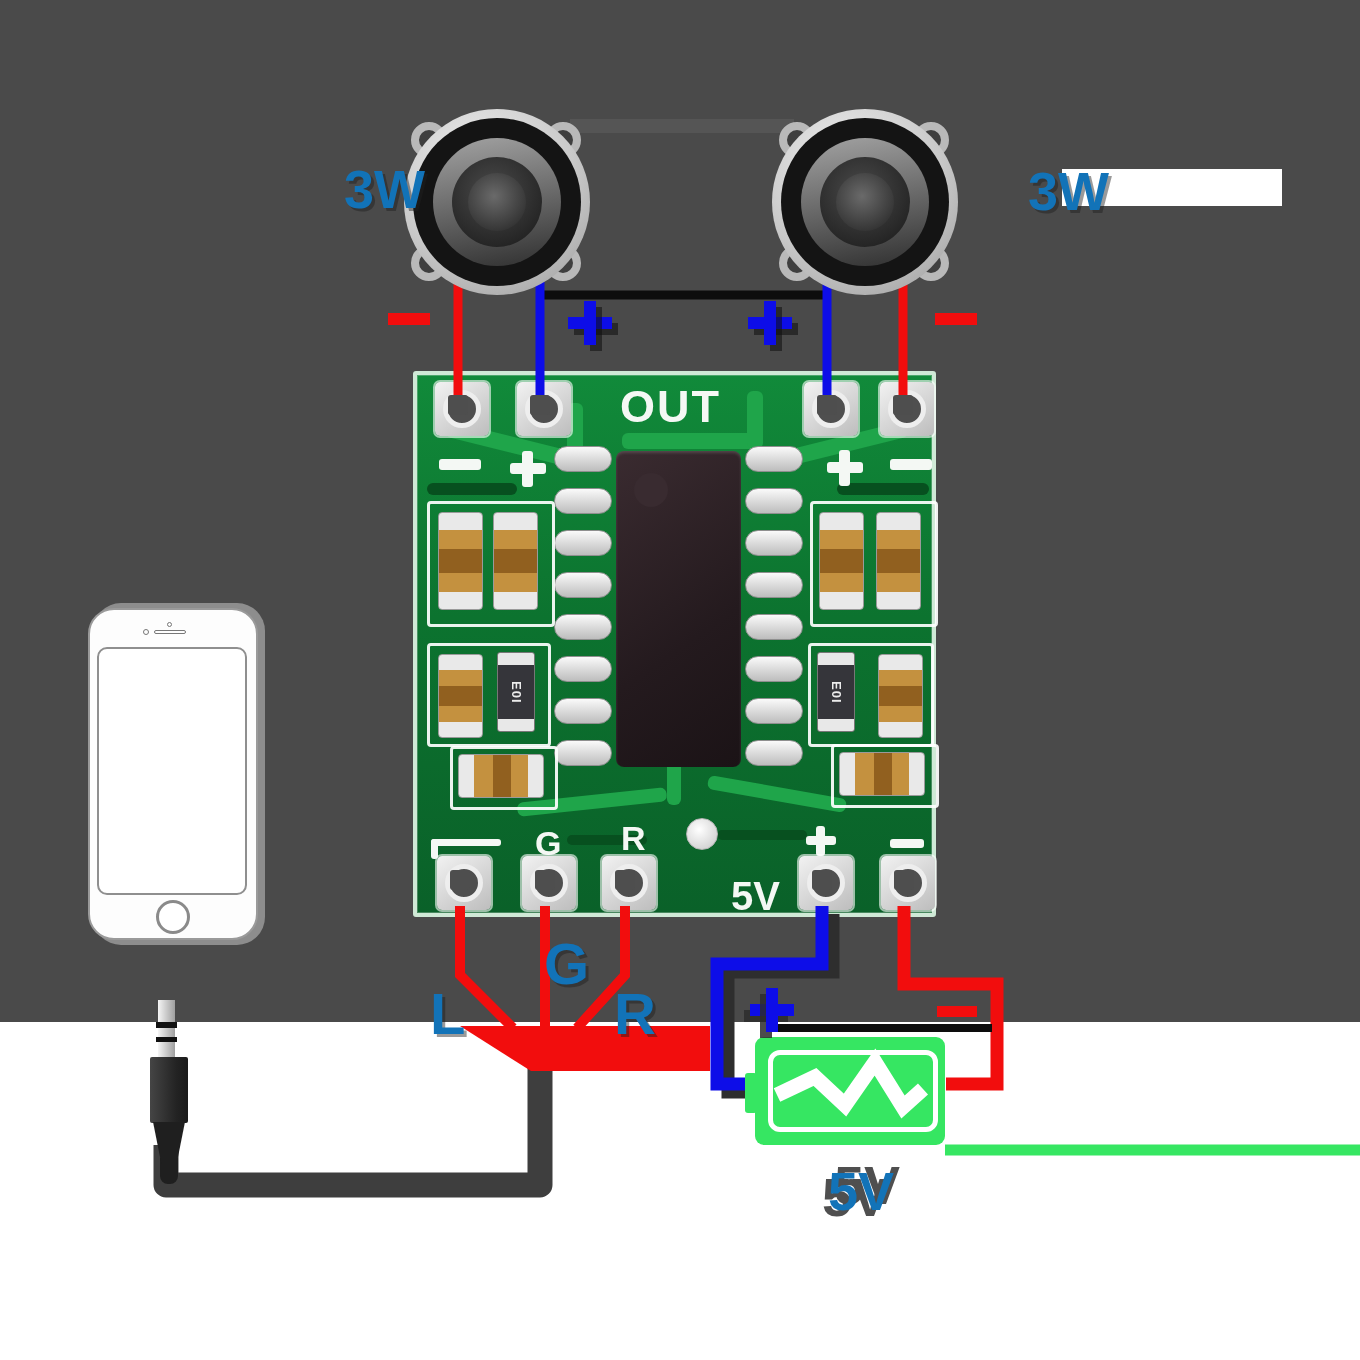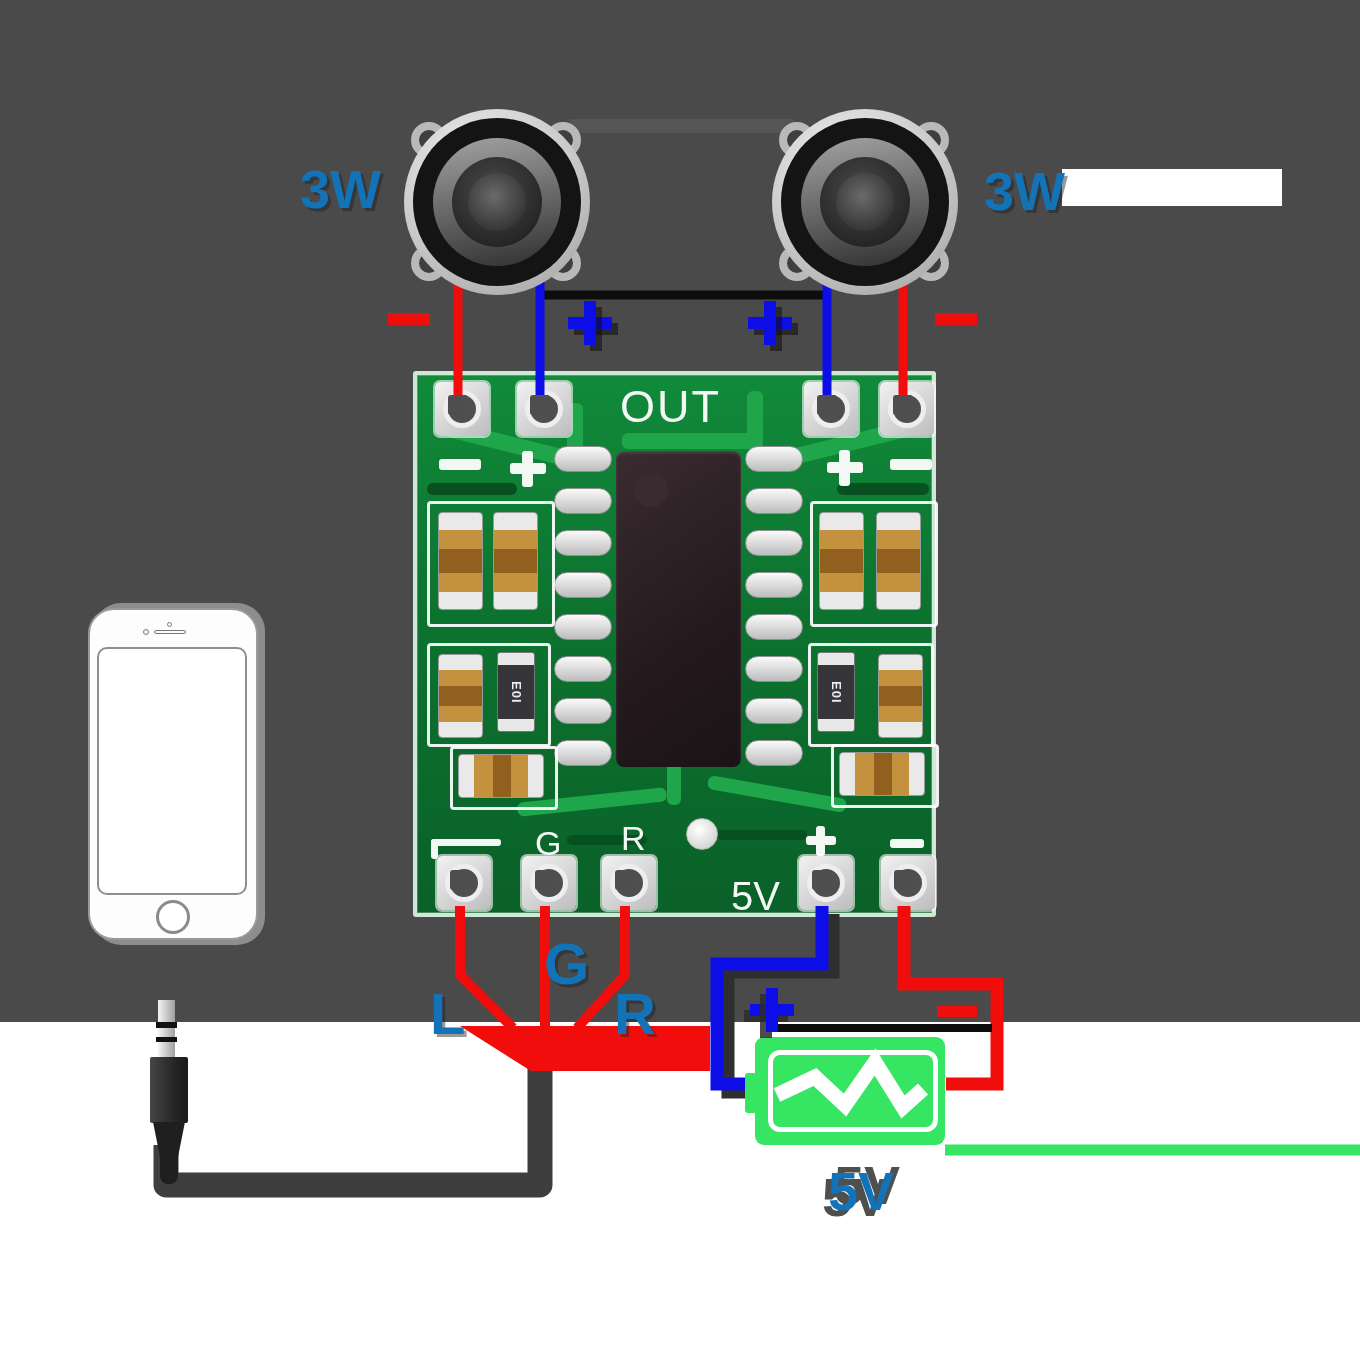--- a/index.html
+++ b/index.html
@@ -17,39 +17,39 @@
           background:radial-gradient(circle at 40% 30%,#f0f0f0,#c9c9c9 55%,#989898 100%);}
   .sp-black{position:absolute;left:9px;top:9px;width:168px;height:168px;border-radius:50%;background:#141414;}
   .sp-cone{position:absolute;left:29px;top:29px;width:128px;height:128px;border-radius:50%;
            background:linear-gradient(170deg,#9d9d9d 5%,#6f6f6f 45%,#353535 95%);}
   .sp-ring{position:absolute;left:48px;top:48px;width:90px;height:90px;border-radius:50%;
            background:radial-gradient(circle at 45% 38%,#4a4a4a,#222 80%);}
   .sp-dome{position:absolute;left:64px;top:64px;width:58px;height:58px;border-radius:50%;
            background:radial-gradient(circle at 45% 40%,#6a6a6a,#2d2d2d 85%);}
   
   .blue-label{color:#1273b8;font-weight:bold;text-shadow:3px 3px 0 rgba(30,30,30,.45);}
-  .lbl-3w{font-size:54px;}
+  .lbl-3w{font-size:54px;margin-left:44px;}
   .lbl-lgr{font-size:58px;}
   .lbl-batt{font-size:54px;text-shadow:6px -6px 0 #4f4f4f,-6px 6px 0 #4f4f4f;}
   
   .bar{position:absolute;}
   .bar.red{background:#f20d0d;}
   .bar.blue{background:#0d0de8;}
   .shadowed{box-shadow:6px 6px 0 rgba(15,15,15,.55);}
   .batt-shadow{box-shadow:-6px 6px 0 rgba(45,45,45,.85);}
   
   .pcb{left:413px;top:371px;width:523px;height:546px;box-sizing:border-box;
        border:4px solid #cfe9d6;border-radius:3px;
        background:linear-gradient(180deg,#118a3a 0%,#0c732f 45%,#0a6129 100%);
        box-shadow:inset 0 0 0 1px rgba(255,255,255,.25);}
   .pcb .el{position:absolute;}
   .trace-l{background:#1fa54a;border-radius:6px;}
   .trace-d{background:#07501f;border-radius:6px;}
   .silk{background:#f4f8f4;border-radius:3px;}
-  .silk-text{color:#f4f8f4;font-weight:normal;}
+  .silk-text{color:#f4f8f4;font-weight:bold;}
   .frame{border:3px solid rgba(255,255,255,.92);border-radius:4px;}
   .pad{width:54px;height:54px;border-radius:5px;
        background:linear-gradient(145deg,#f2f2f2,#bdbdbd);
        box-shadow:0 0 0 2px rgba(255,255,255,.6);}
   .pad-ring{position:absolute;left:8px;top:8px;width:38px;height:38px;box-sizing:border-box;
             border:5px solid #eeeeee;border-radius:50%;background:#4f4f4f;}
   .ic{background:linear-gradient(145deg,#3a2b30 0%,#241a1e 60%,#1b1316 100%);border-radius:8px;
       box-shadow:inset 0 2px 3px rgba(255,255,255,.15);}
   .ic-dimple{position:absolute;left:18px;top:22px;width:34px;height:34px;border-radius:50%;background:#392b30;}
   .pin{width:58px;height:26px;border-radius:13px;border:1px solid #8f8f8f;box-sizing:border-box;

